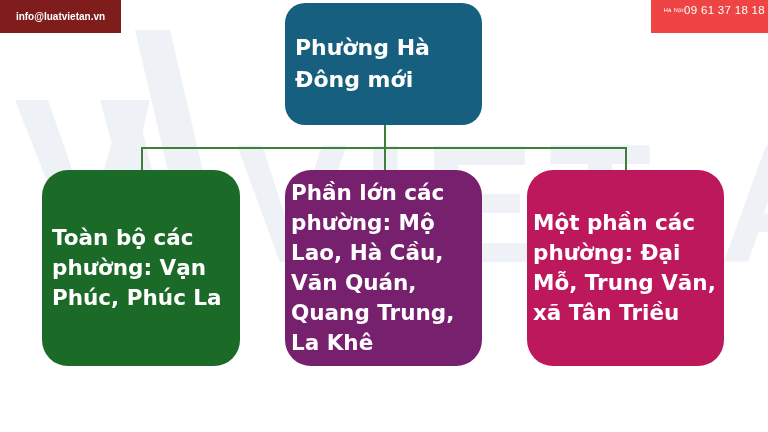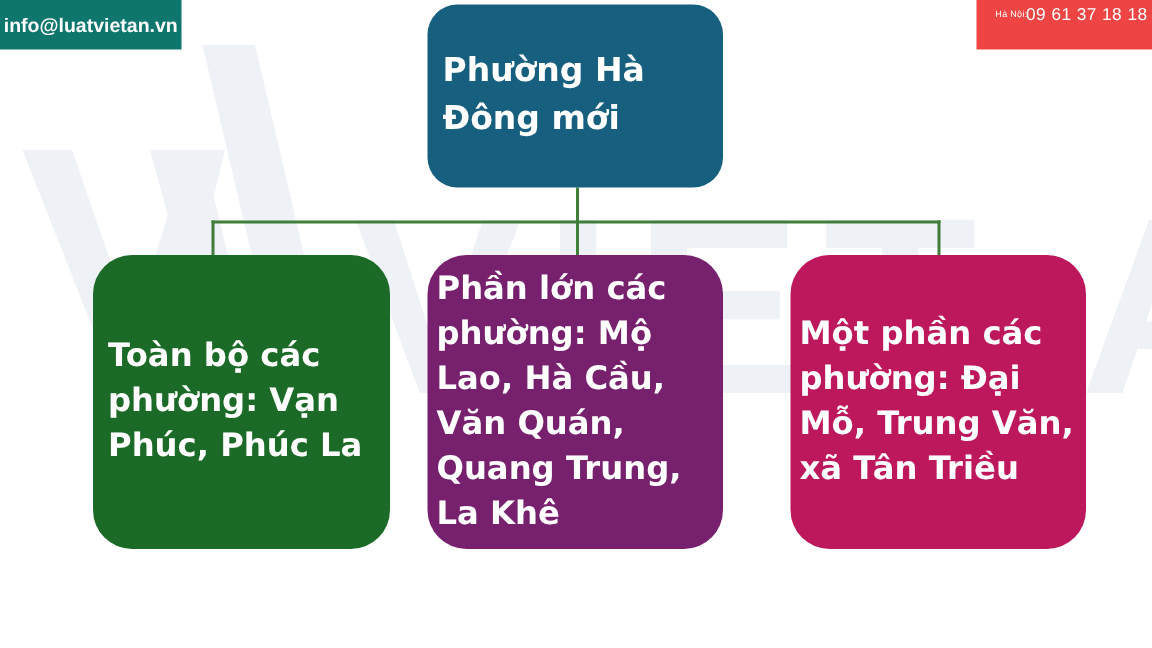--- a/index.html
+++ b/index.html
@@ -7,23 +7,23 @@
       width: 768px; height: 432px; position: relative; overflow: hidden;
       background: #ffffff;
       font-family: "DejaVu Sans", "Liberation Sans", sans-serif;
     }
     .watermark {
       position: absolute; left: 0; top: 0; width: 768px; height: 432px;
       pointer-events: none;
     }
     .contact-email {
       position: absolute; left: 0; top: 0; width: 121px; height: 33px;
-      background: #0f766e; color: #fff;
+      background: #7f1d1d; color: #fff;
       font-family: "Liberation Sans", sans-serif; font-weight: bold;
-      font-size: 13px; line-height: 33px; text-align: center;
+      font-size: 10px; line-height: 33px; text-align: center;
     }
     .contact-phones {
       position: absolute; left: 651px; top: 0; width: 117px; height: 33px;
       background: #ef4444; color: #fff;
       font-family: "Liberation Sans", sans-serif; font-weight: normal;
     }
     .phone-row { position: absolute; left: 4px; right: 3px; height: 14px; }
     .phone-row.r1 { top: 3px; }
     .phone-row.r2 { top: 17px; }
     .phone-label { position: absolute; left: 0; width: 30px; text-align: right; font-size: 6px; line-height: 14px; letter-spacing: 0.2px; }
@@ -31,21 +31,21 @@
     .box {
       position: absolute; border-radius: 26px; color: #fff;
       display: flex; align-items: center; justify-content: center;
       font-weight: bold;
       font-family: "DejaVu Sans", sans-serif;
       box-sizing: border-box; padding: 0 10px;
     }
     .box span { display: block; }
     .box-root { left: 285px; top: 3px; width: 197px; height: 122px; background: #175f7f; font-size: 22px; line-height: 32px; border-radius: 20px; }
     .box-child { top: 170px; height: 196px; font-size: 21.5px; line-height: 30px; }
-    .box-left { left: 42px; width: 198px; background: #1c6a27; margin-left: 20px; }
+    .box-left { left: 42px; width: 198px; background: #1c6a27; }
     .box-mid { left: 285px; width: 197px; background: #77206e; padding: 0 6px; }
     .box-right { left: 527px; width: 197px; background: #be185d; padding: 0 6px; }
     .line { position: absolute; background: #3f7f3a; }
   </style>
 </head>
 <body>
 
 <svg class="watermark" viewBox="0 0 768 432">
   <g fill="#eef1f5">
     <polygon points="15,100 48,100 105,265 80,265"></polygon>

